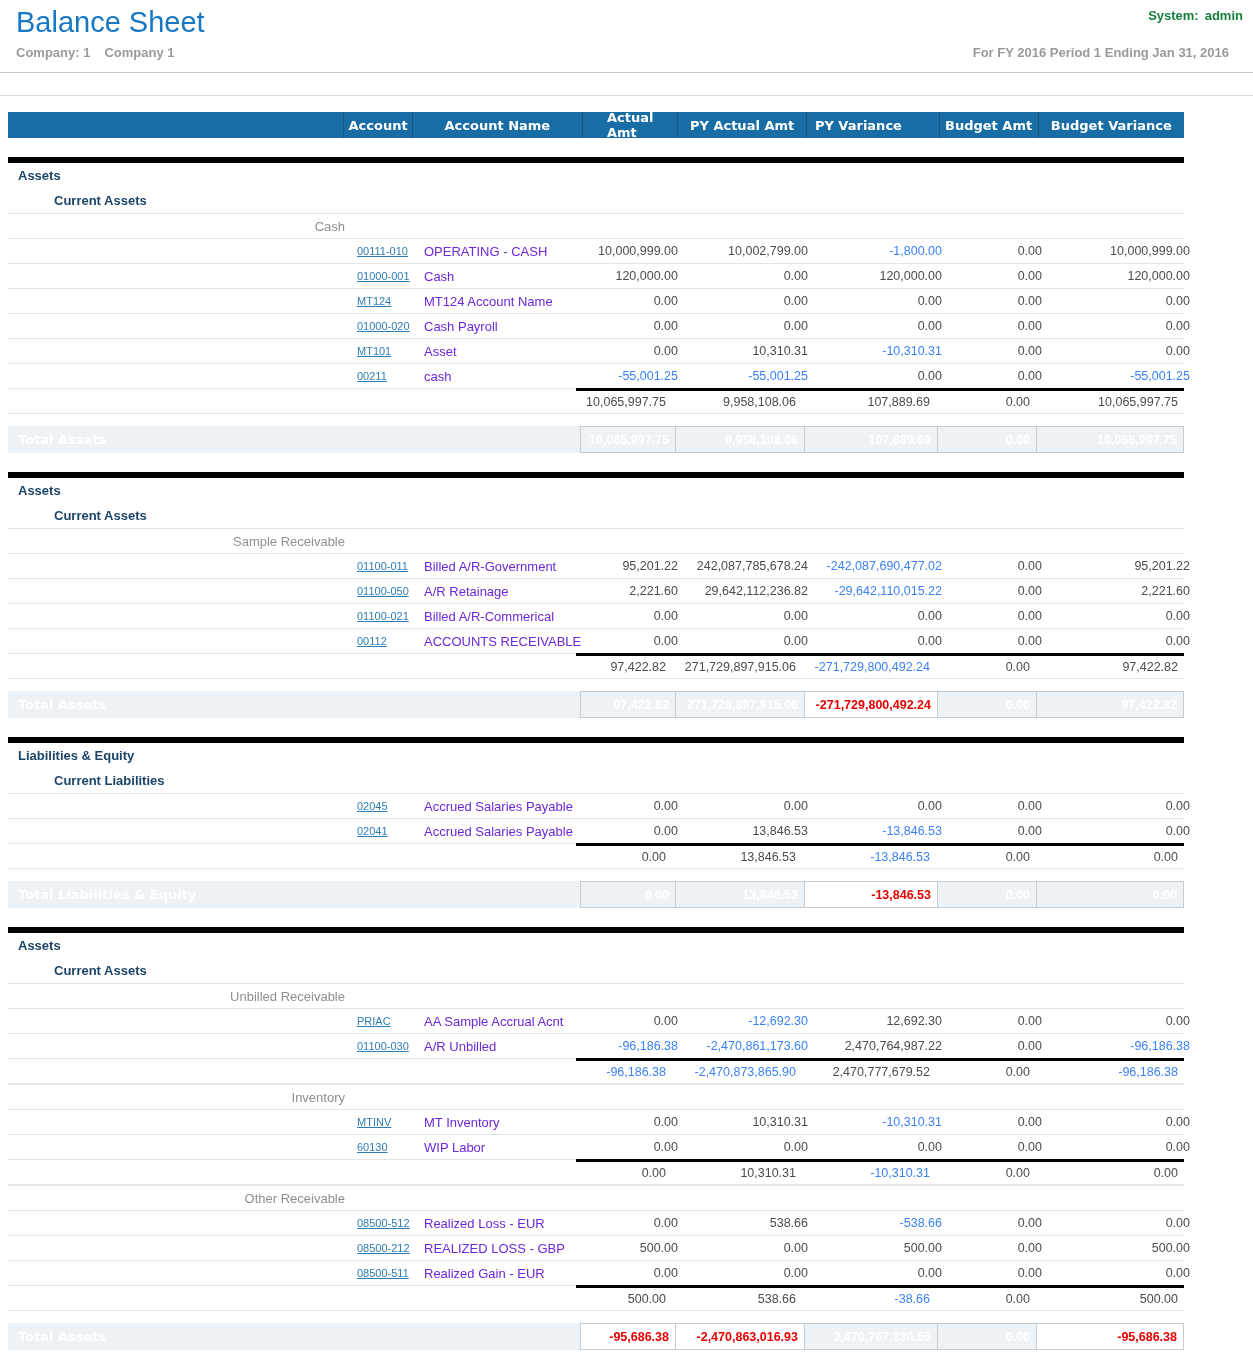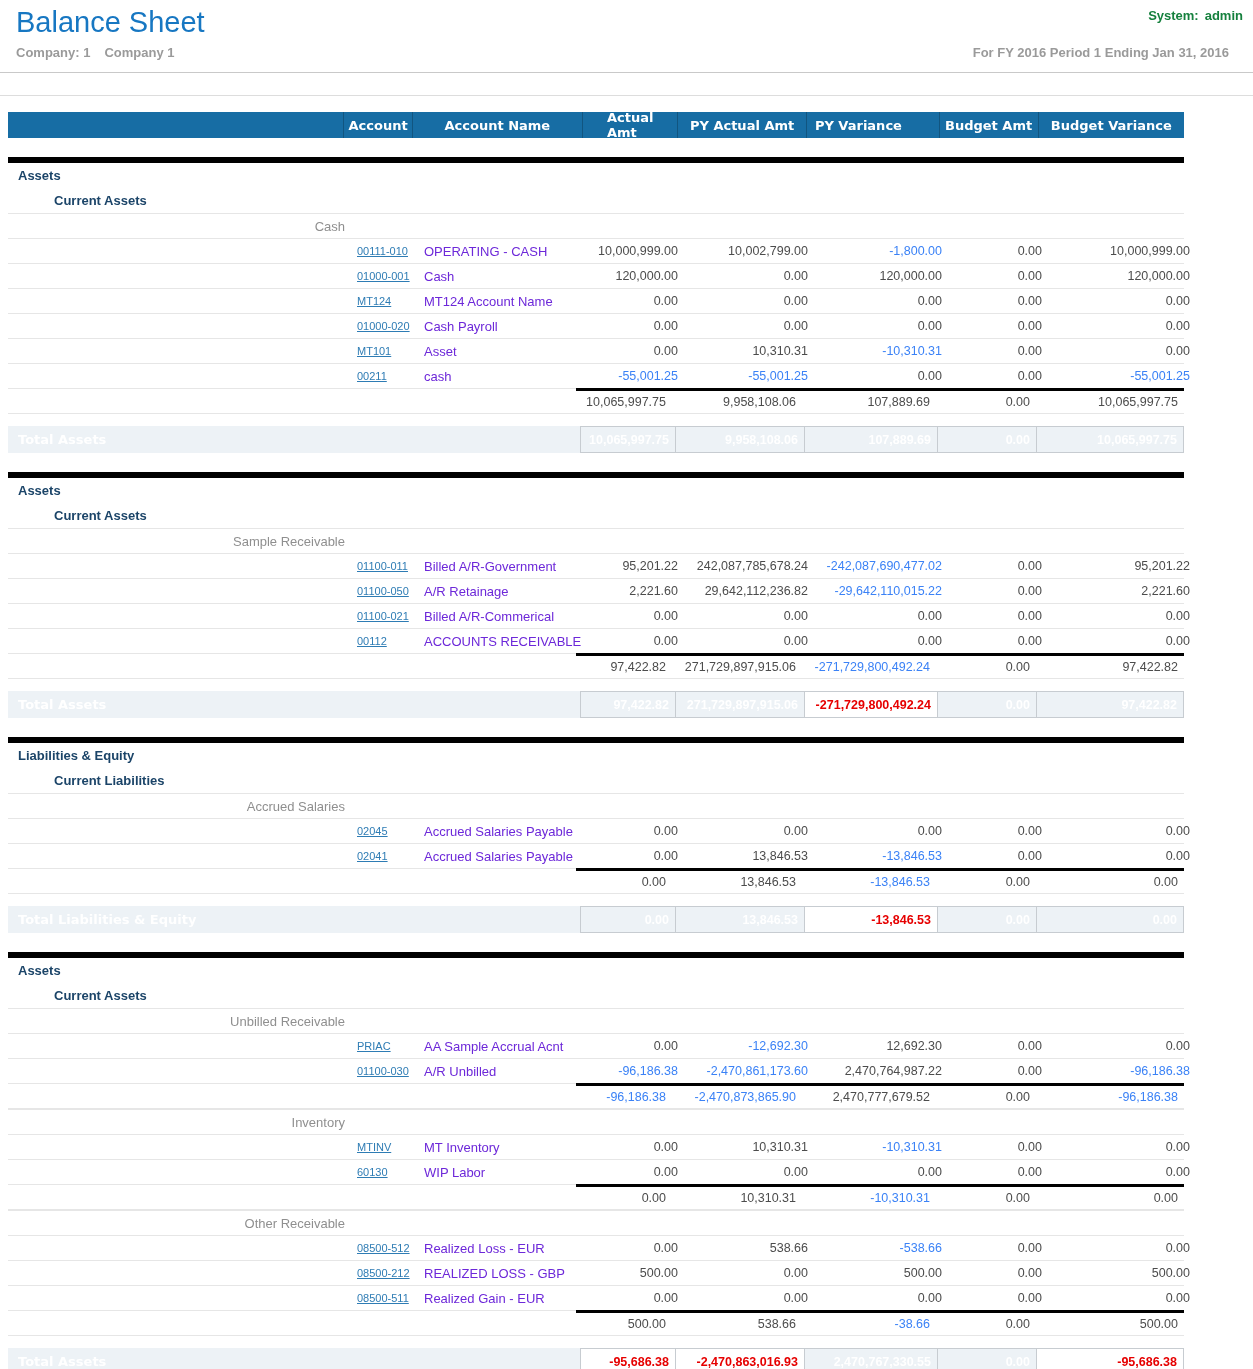--- a/index.html
+++ b/index.html
@@ -287,23 +287,20 @@
         </div>
         <div class="section">
           <div class="black-bar"></div>
           <div class="row heading">
             <span>Liabilities &amp; Equity</span>
           </div>
           <div class="row subheading">
             <span>Current Liabilities</span>
           </div>
           <div class="row bordered">
-            <div class="cell c-hier group-label">Accrued Salaries</div>
-          </div>
-          <div class="row bordered">
             <div class="cell c-hier"></div>
             <div class="cell c-acct acct-cell">
               <a href="#">02045</a>
             </div>
             <div class="cell c-name name-cell">Accrued Salaries Payable</div>
             <div class="cell num c-n1">0.00</div>
             <div class="cell num c-n2">0.00</div>
             <div class="cell num c-n3">0.00</div>
             <div class="cell num c-n4">0.00</div>
             <div class="cell num c-n5">0.00</div>

